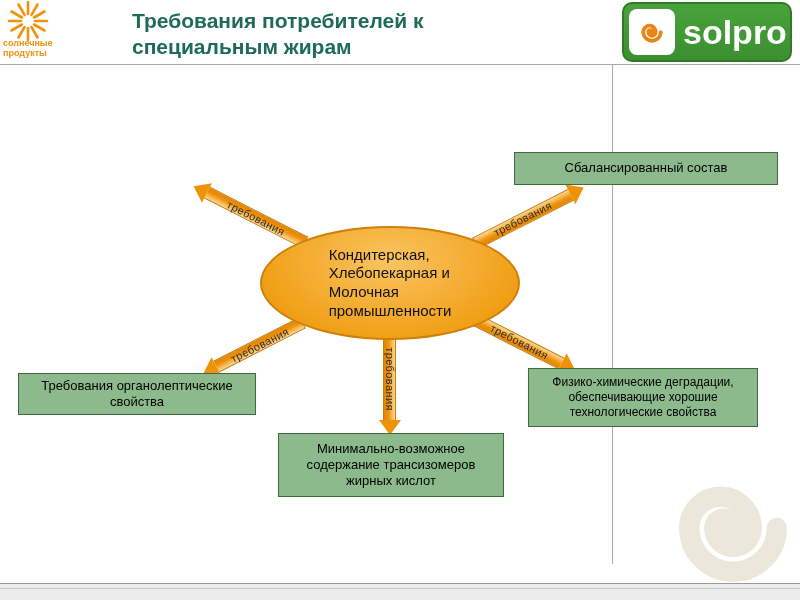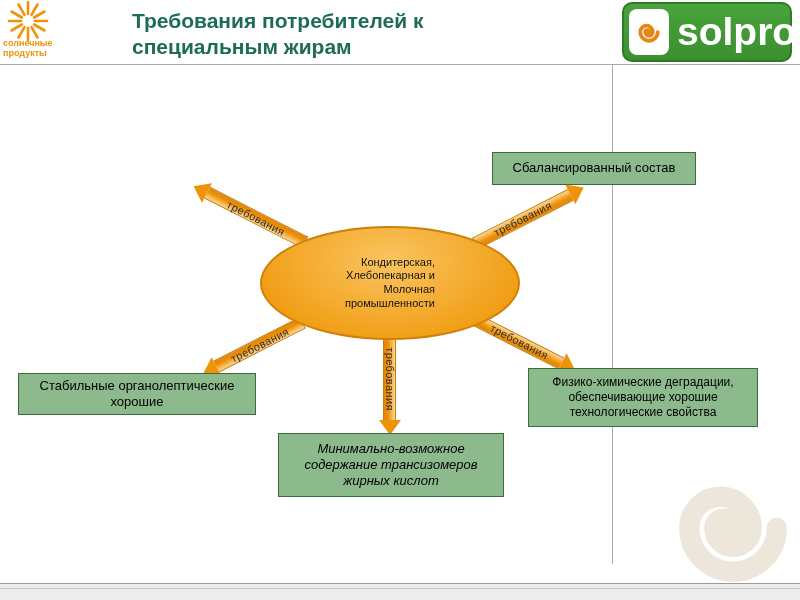--- a/index.html
+++ b/index.html
@@ -19,38 +19,38 @@
   .sun-text{position:absolute; left:3px; top:36px; font-size:9px; font-weight:bold;
             color:#F0920B; line-height:1.15;}
 
   
   .solpro{position:absolute; left:622px; top:2px; width:170px; height:60px;
           background:linear-gradient(#49A33B,#3B8F2F); border:2px solid #2E7A25;
           border-radius:10px; box-sizing:border-box; z-index:3;
           display:flex; align-items:center;}
   .solpro-tile{width:46px; height:46px; background:#fff; border-radius:8px;
                margin-left:5px; display:flex; align-items:center; justify-content:center;}
-  .solpro-word{color:#ffffff; font-weight:bold; font-size:39px; margin-left:8px;
+  .solpro-word{color:#ffffff; font-weight:bold; font-size:34px; margin-left:8px;
                letter-spacing:0px;}
 
   
   .ellipse{position:absolute; left:260px; top:226px; width:260px; height:114px;
            border-radius:50%; z-index:2;
            background:radial-gradient(ellipse at 50% 30%, #FAC461 0%, #F09B0F 80%);
            border:2px solid #CE8009; box-sizing:border-box;
            display:flex; align-items:center; justify-content:center;
-           text-align:right; font-size:11px; color:#111; white-space:pre-line; line-height:1.25;}
+           text-align:left; font-size:15px; color:#111; white-space:pre-line; line-height:1.25;}
 
   .gbox{position:absolute; z-index:2; background:#8CBA8C; border:1px solid #3E6B3E;
         box-sizing:border-box; display:flex; align-items:center; justify-content:center;
         text-align:center; color:#000; font-size:13px; line-height:1.25; padding:2px 6px;}
   .gbox.b1{left:60px;  top:143px; width:223px; height:42px;}
-  .gbox.b2{left:492px; top:152px; width:204px; height:33px;}
+  .gbox.b2{left:514px; top:152px; width:264px; height:33px;}
   .gbox.b3{left:18px;  top:373px; width:238px; height:42px;}
-  .gbox.b4{left:278px; top:433px; width:226px; height:64px;font-style:italic;}
+  .gbox.b4{left:278px; top:433px; width:226px; height:64px;}
   .gbox.b5{left:528px; top:368px; width:230px; height:59px; font-size:12px;}
 
   .arrow{position:absolute; height:22px; display:flex; align-items:center;
          transform-origin:left center; z-index:1;}
   .arrow .shaft{flex:1; height:13px;
          background:linear-gradient(to bottom,#FCD794,#EE9209 60%,#E08406);
          border:1px solid #C77D08; border-right:none; box-sizing:border-box;}
   .arrow .head{width:0; height:0; border-top:11px solid transparent;
          border-bottom:11px solid transparent; border-left:15px solid #EE9209;}
   .arrow .label{position:absolute; left:0; right:15px; top:50%;
@@ -141,21 +141,21 @@
     <div class="head"></div>
     <span class="label">требования</span>
   </div>
 
   <div class="ellipse">Кондитерская,
 Хлебопекарная и
 Молочная
 промышленности</div>
 
   <div class="gbox b2">Сбалансированный состав</div>
-  <div class="gbox b3">Стабильные органолептические хорошие</div>
+  <div class="gbox b3">Требования органолептические свойства</div>
   <div class="gbox b4">Минимально-возможное содержание трансизомеров жирных кислот</div>
   <div class="gbox b5">Физико-химические деградации, обеспечивающие хорошие технологические свойства</div>
 
   <svg class="watermark" width="200" height="200" viewBox="0 0 64 64">
     <path d="M46,32 A14,14 0 1 1 18,32 A10,10 0 1 1 38,32 A6,6 0 1 1 26,32 A3,3 0 1 1 32,32" fill="none" stroke="#EDE6DA" stroke-width="6.5" stroke-linecap="round"></path>
   </svg>
 
   <div class="footer-band">
     <div class="footer-line2"></div>
     <div class="page-number">18</div>

